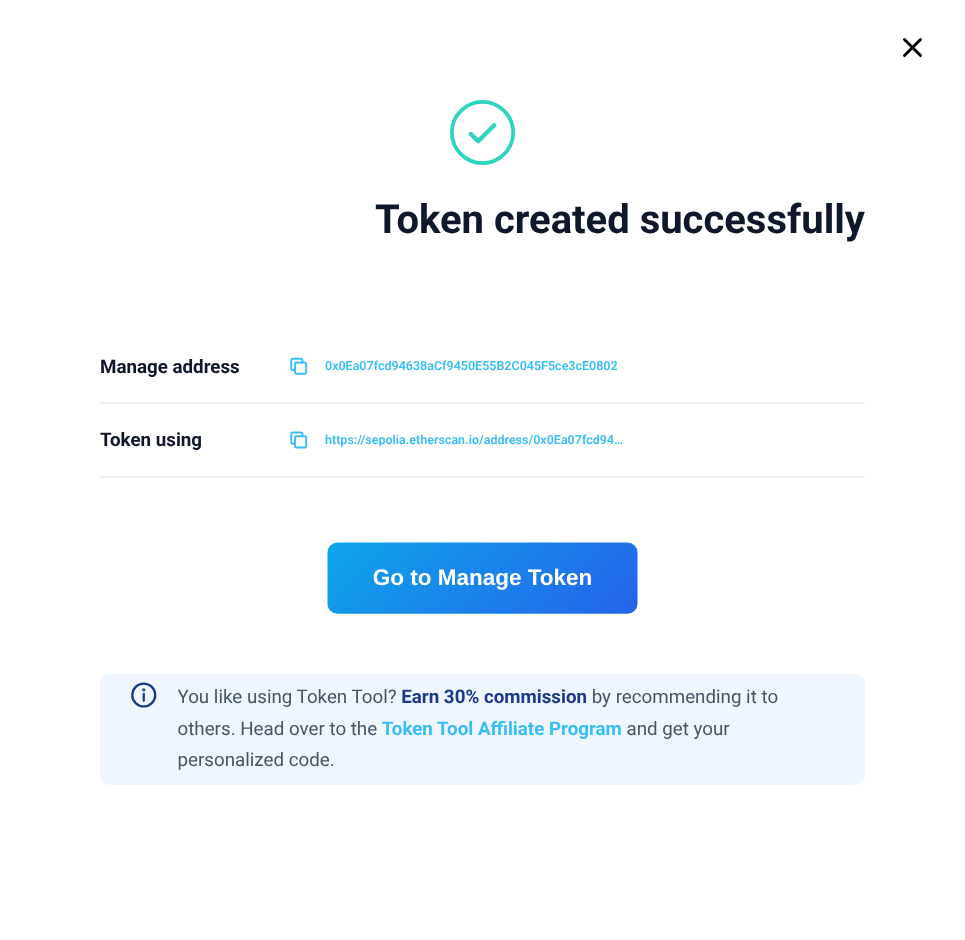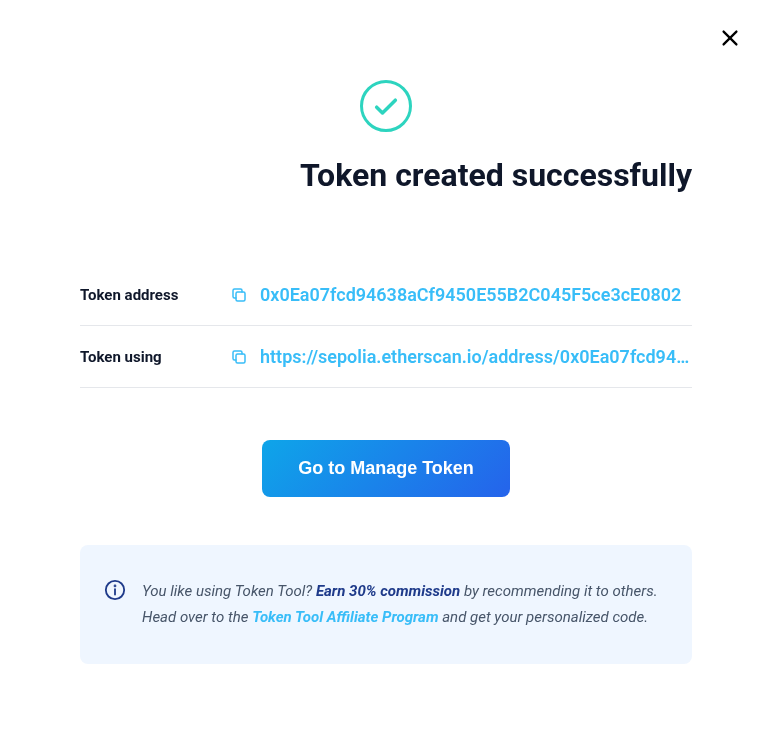--- a/index.html
+++ b/index.html
@@ -85,21 +85,21 @@
       cursor: pointer;
       flex-shrink: 0;
       color: #38bdf8;
     }
     .copy-icon svg {
       width: 18px;
       height: 18px;
     }
     .link-text {
       color: #38bdf8;
-      font-size: 18px;
+      font-size: 10px;
       font-weight: 600;
       cursor: pointer;
       white-space: nowrap;
       overflow: hidden;
       text-overflow: ellipsis;
     }
     .action-wrap {
       display: flex;
       justify-content: center;
       margin-top: 52px;
@@ -111,24 +111,23 @@
       font-size: 18px;
       font-weight: 700;
       border: none;
       padding: 18px 36px;
       border-radius: 8px;
       cursor: pointer;
     }
     .banner {
       background: #eff6ff;
       border-radius: 8px;
-      padding: 34px 24px;
+      padding: 6px 24px;
       display: flex;
       gap: 16px;
-      font-style: italic;
     }
     .banner-icon {
       width: 22px;
       height: 22px;
       flex-shrink: 0;
       color: #1e3a8a;
     }
     .banner-icon svg {
       width: 22px;
       height: 22px;
@@ -164,21 +163,21 @@
     <div class="success-circle">
       <svg viewBox="0 0 24 24" fill="none" stroke-width="3" stroke-linecap="round" stroke-linejoin="round">
         <polyline points="4 13 9 18 20 7"></polyline>
       </svg>
     </div>
   </div>
 
   <h1 class="title">Token created successfully</h1>
 
   <div class="info-row">
-    <div class="info-label">Token address</div>
+    <div class="info-label">Manage address</div>
     <div class="info-value">
       <span class="copy-icon">
         <svg viewBox="0 0 24 24" fill="none" stroke="currentColor" stroke-width="2" stroke-linecap="round" stroke-linejoin="round">
           <rect x="8" y="8" width="12" height="12" rx="2"></rect>
           <path d="M16 8V6a2 2 0 0 0-2-2H6a2 2 0 0 0-2 2v8a2 2 0 0 0 2 2h2"></path>
         </svg>
       </span>
       <span class="link-text">0x0Ea07fcd94638aCf9450E55B2C045F5ce3cE0802</span>
     </div>
   </div>

